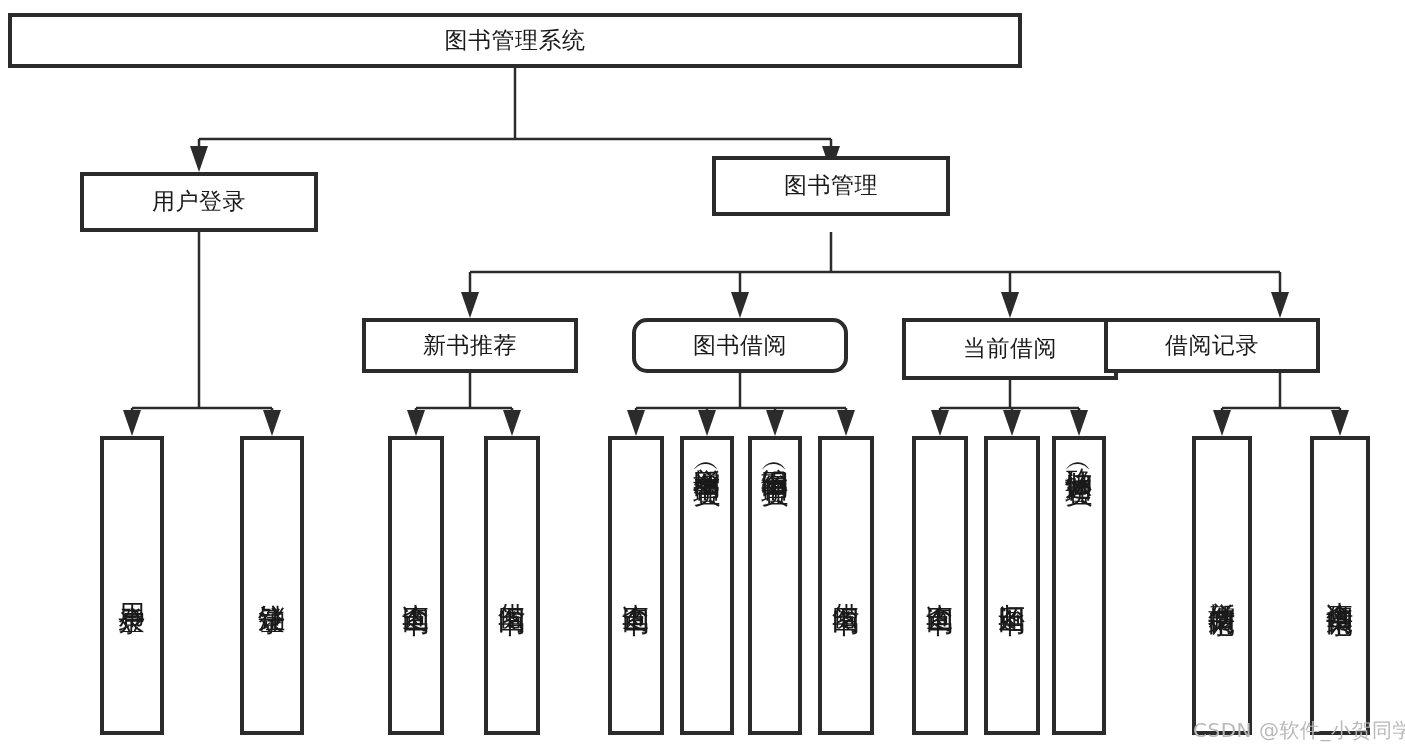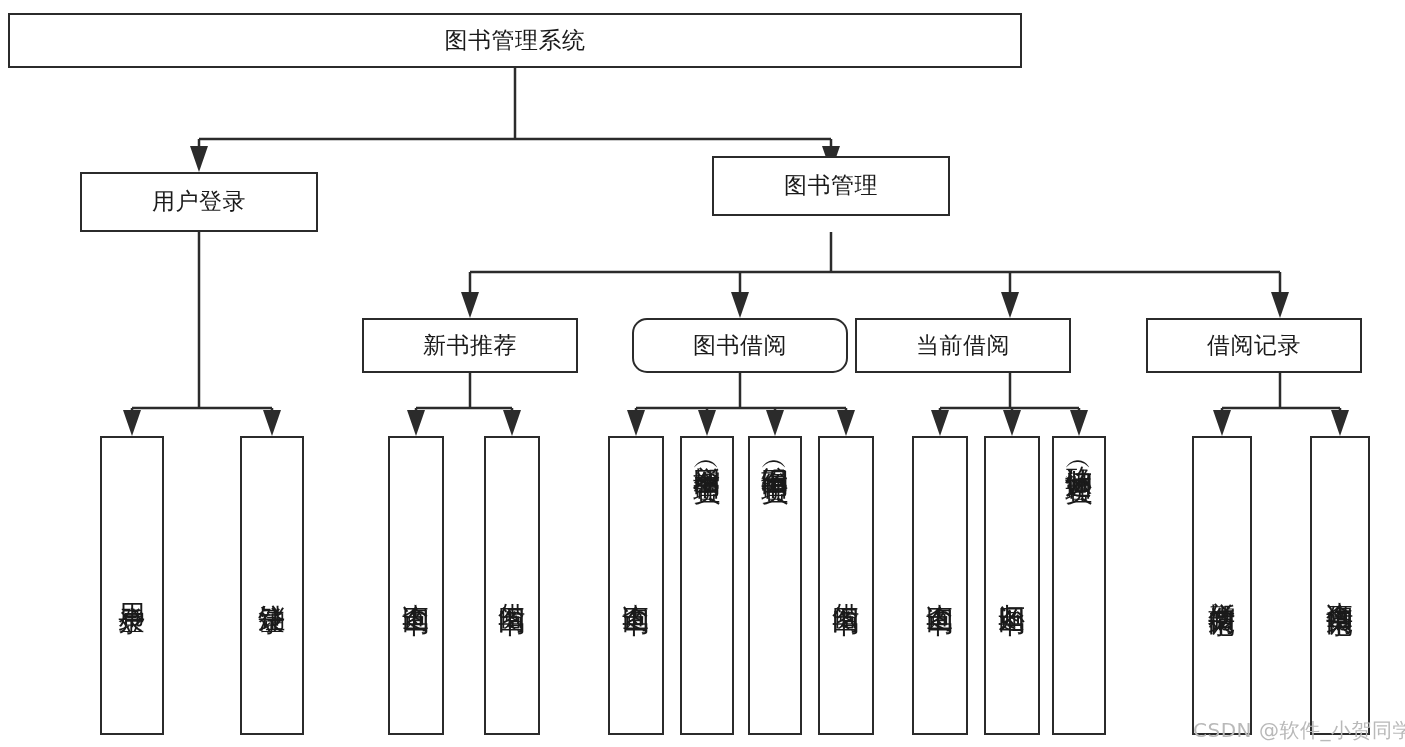--- a/index.html
+++ b/index.html
@@ -23,21 +23,21 @@
     position: absolute;
     left: 0;
     top: 0;
     width: 1405px;
     height: 747px;
     pointer-events: none;
   }
   .node {
     position: absolute;
     box-sizing: border-box;
-    border: 2px solid #a21caf;
+    border: 4px solid #a21caf;
     background: #ffffff;
     display: flex;
     align-items: center;
     justify-content: center;
     overflow: hidden;
   }
   .node-label {
     color: #1a1a1a;
     text-align: center;
     line-height: 1.18;
@@ -144,24 +144,24 @@
       </div>
       <div class="node horiz" style="left: 712px; top: 156px; width: 238px; height: 60px; border-color: rgb(43, 43, 43);">
         <span class="node-label">图书管理</span>
       </div>
       <div class="node horiz" style="left: 362px; top: 318px; width: 216px; height: 55px; border-color: rgb(43, 43, 43);">
         <span class="node-label">新书推荐</span>
       </div>
       <div class="node horiz" style="left: 632px; top: 318px; width: 216px; height: 55px; border-color: rgb(43, 43, 43); border-radius: 15px;">
         <span class="node-label">图书借阅</span>
       </div>
-      <div class="node horiz" style="left: 855px; top: 318px; width: 216px; height: 55px; border-color: rgb(43, 43, 43);">
+      <div class="node horiz" style="left: 902px; top: 318px; width: 216px; height: 62px; border-color: rgb(43, 43, 43);">
         <span class="node-label">当前借阅</span>
       </div>
-      <div class="node horiz" style="left: 1146px; top: 318px; width: 216px; height: 55px; border-color: rgb(43, 43, 43);">
+      <div class="node horiz" style="left: 1104px; top: 318px; width: 216px; height: 55px; border-color: rgb(43, 43, 43);">
         <span class="node-label">借阅记录</span>
       </div>
       <div class="node vert centered" style="left: 100px; top: 436px; width: 64px; height: 299px; border-color: rgb(43, 43, 43);">
         <span class="node-label">用户登录</span>
       </div>
       <div class="node vert centered" style="left: 240px; top: 436px; width: 64px; height: 299px; border-color: rgb(43, 43, 43);">
         <span class="node-label">注销登录</span>
       </div>
       <div class="node vert centered" style="left: 388px; top: 436px; width: 56px; height: 299px; border-color: rgb(43, 43, 43);">
         <span class="node-label">查询图书</span>

